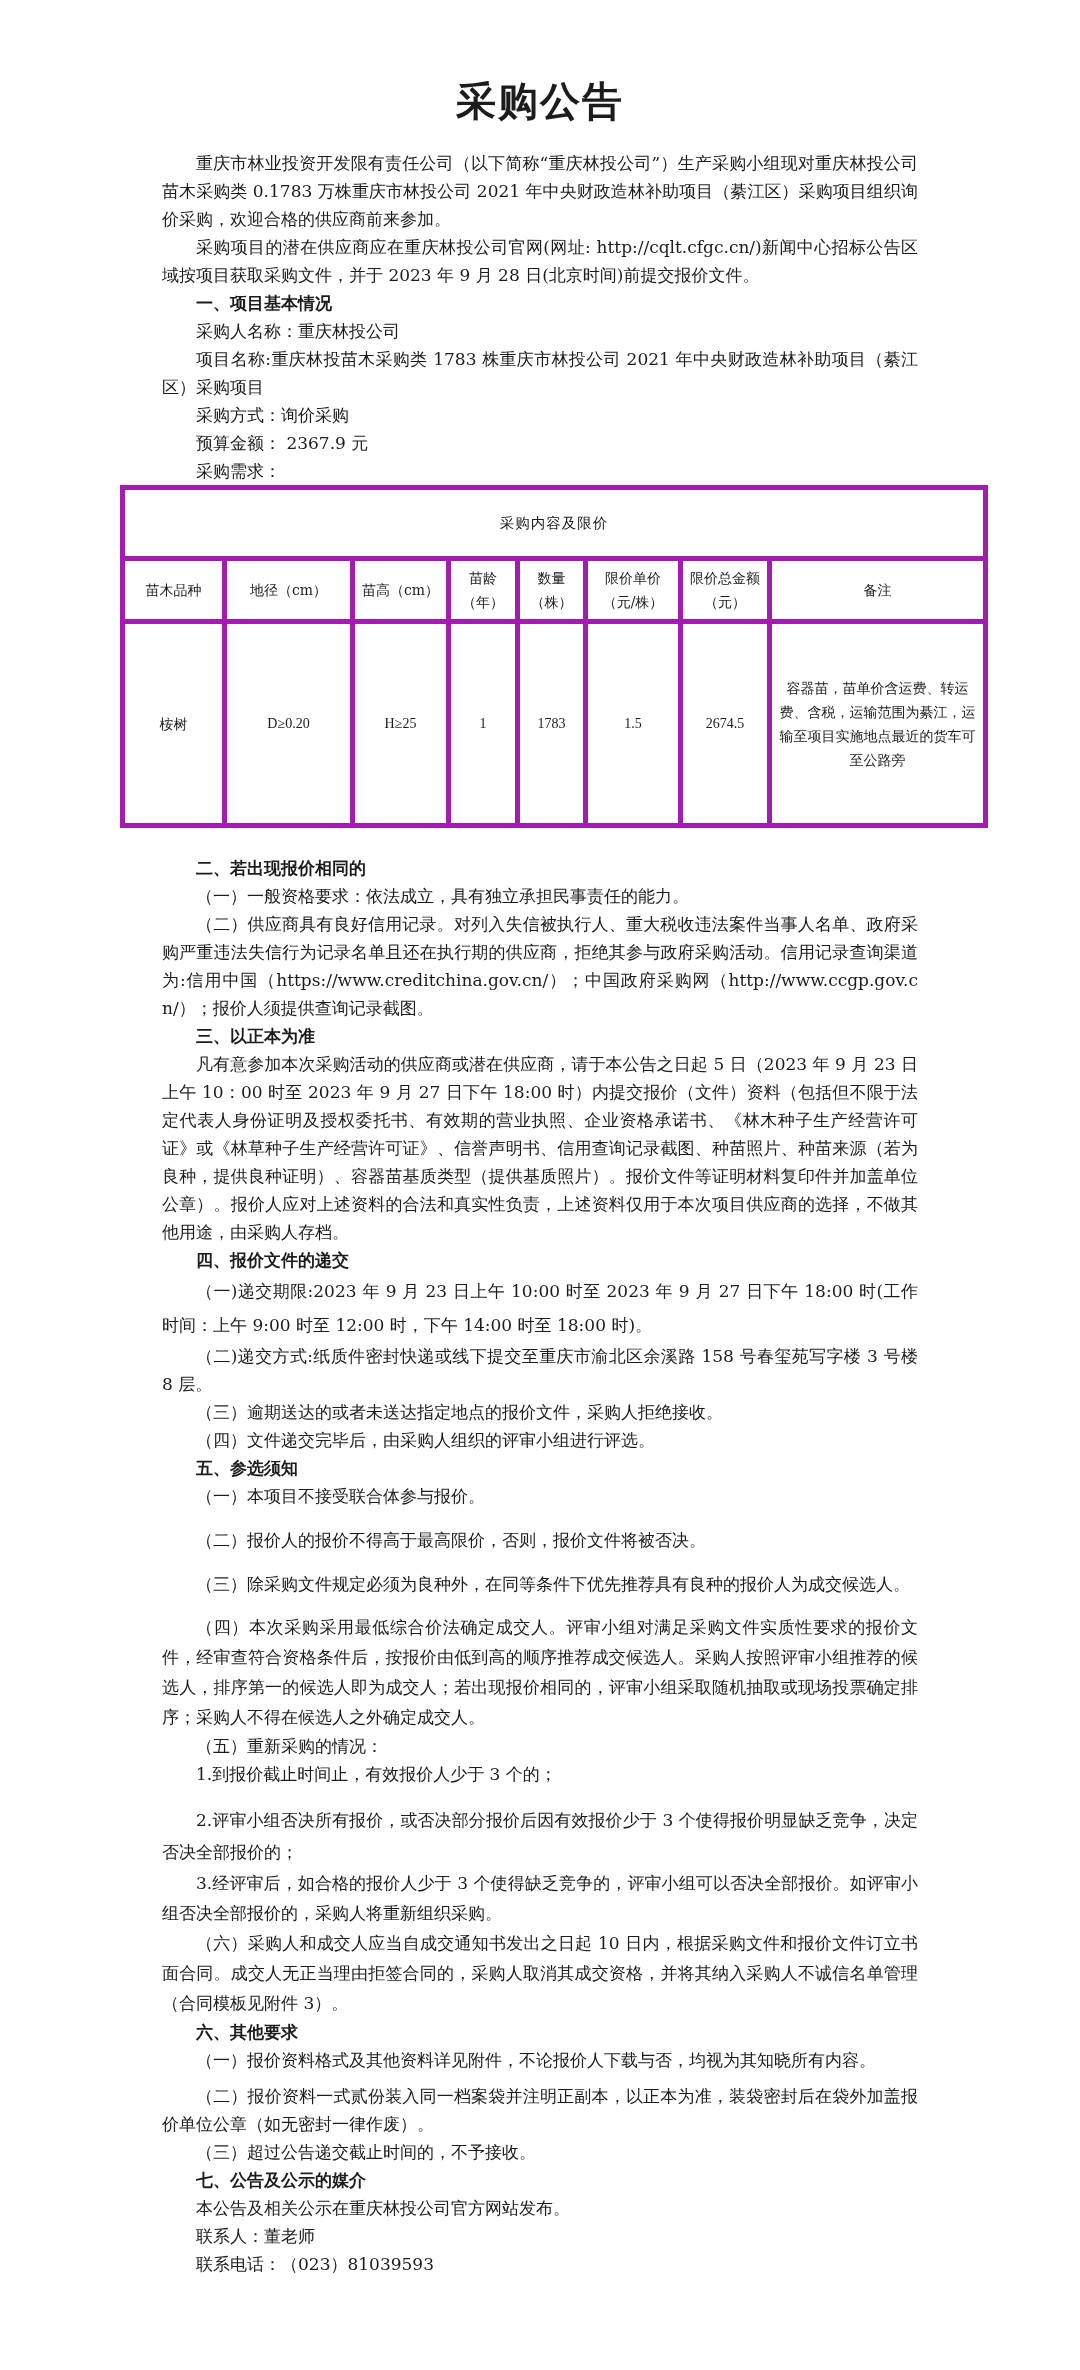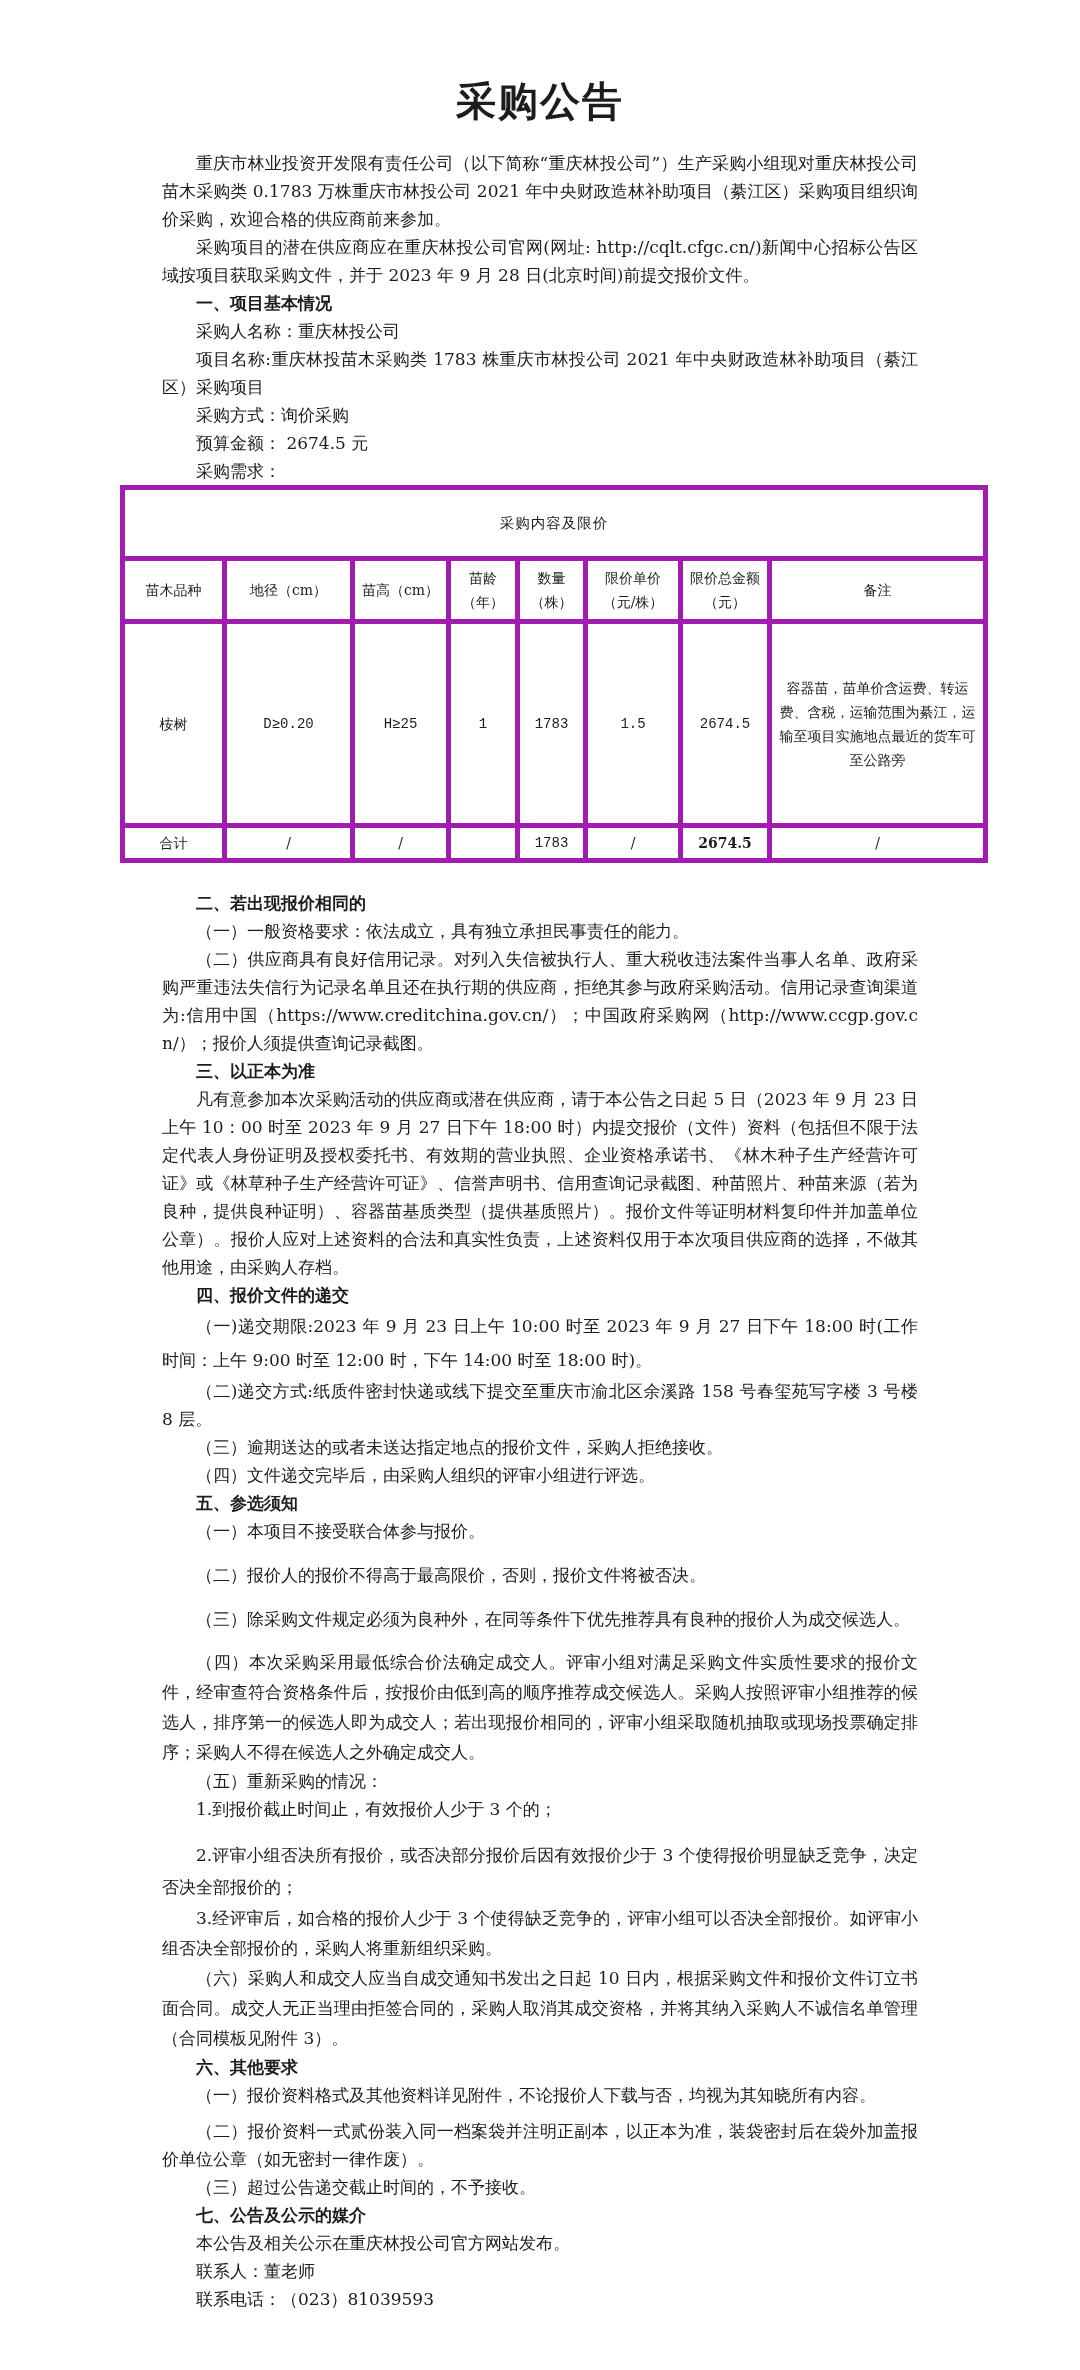--- a/index.html
+++ b/index.html
@@ -45,21 +45,21 @@
     text-align:center;
     vertical-align:middle;
     padding:2px 5px;
     line-height:24px;
     word-break:break-all;
   }
   td.caption-cell{height:62px;font-size:14.5px;letter-spacing:1px;}
   tr.cols td{height:54px;}
   tr.item td{height:195px;margin-left:10px;}
   tr.total td{height:26px;line-height:26px;}
-  .sans{font-family:Liberation Mono, monospace;}
+  .sans{font-family:Liberation Serif, serif;}
   .b-serif{font-weight:bold;}
   td.remark-cell{
     text-align:justify;
     text-align-last:center;
     padding:6px 14px;
     line-height:30px;
   }
 </style>
 </head>
 <body>
@@ -68,21 +68,21 @@
 
   <div class="doc-title">采购公告</div>
 
   <p>重庆市林业投资开发限有责任公司（以下简称“重庆林投公司”）生产采购小组现对重庆林投公司苗木采购类 0.1783 万株重庆市林投公司 2021 年中央财政造林补助项目（綦江区）采购项目组织询价采购，欢迎合格的供应商前来参加。</p>
   <p>采购项目的潜在供应商应在重庆林投公司官网(网址: http://cqlt.cfgc.cn/)新闻中心招标公告区域按项目获取采购文件，并于 2023 年 9 月 28 日(北京时间)前提交报价文件。</p>
 
   <p class="h">一、项目基本情况</p>
   <p>采购人名称：重庆林投公司</p>
   <p>项目名称:重庆林投苗木采购类 1783 株重庆市林投公司 2021 年中央财政造林补助项目（綦江区）采购项目</p>
   <p>采购方式：询价采购</p>
-  <p>预算金额：  2674.5 元</p>
+  <p>预算金额：  2367.9 元</p>
   <p>采购需求：</p>
 
   <table class="price">
     <colgroup>
       <col style="width:102px">
         <col style="width:128px">
         <col style="width:96px">
         <col style="width:69px">
       <col style="width:68px">
         <col style="width:95px">
@@ -105,30 +105,20 @@
       </tr>
       <tr class="item">
         <td>桉树</td>
         <td class="sans">D≥0.20</td>
         <td class="sans">H≥25</td>
         <td class="sans">1</td>
         <td class="sans">1783</td>
         <td class="sans">1.5</td>
         <td class="sans">2674.5</td>
         <td class="remark-cell">容器苗，苗单价含运费、转运费、含税，运输范围为綦江，运输至项目实施地点最近的货车可至公路旁</td>
-      </tr>
-      <tr class="total">
-        <td>合计</td>
-        <td>/</td>
-        <td>/</td>
-        <td></td>
-        <td class="sans">1783</td>
-        <td>/</td>
-        <td class="b-serif">2674.5</td>
-        <td>/</td>
       </tr>
     </tbody>
   </table>
 
   <p class="h">二、若出现报价相同的</p>
   <p>（一）一般资格要求：依法成立，具有独立承担民事责任的能力。</p>
   <p>（二）供应商具有良好信用记录。对列入失信被执行人、重大税收违法案件当事人名单、政府采购严重违法失信行为记录名单且还在执行期的供应商，拒绝其参与政府采购活动。信用记录查询渠道为:信用中国（https://www.creditchina.gov.cn/）；中国政府采购网（http://www.ccgp.gov.cn/）；报价人须提供查询记录截图。</p>
 
   <p class="h">三、以正本为准</p>
   <p>凡有意参加本次采购活动的供应商或潜在供应商，请于本公告之日起 5 日（2023 年 9 月 23 日上午 10：00 时至 2023 年 9 月 27 日下午 18:00 时）内提交报价（文件）资料（包括但不限于法定代表人身份证明及授权委托书、有效期的营业执照、企业资格承诺书、《林木种子生产经营许可证》或《林草种子生产经营许可证》、信誉声明书、信用查询记录截图、种苗照片、种苗来源（若为良种，提供良种证明）、容器苗基质类型（提供基质照片）。报价文件等证明材料复印件并加盖单位公章）。报价人应对上述资料的合法和真实性负责，上述资料仅用于本次项目供应商的选择，不做其他用途，由采购人存档。</p>

